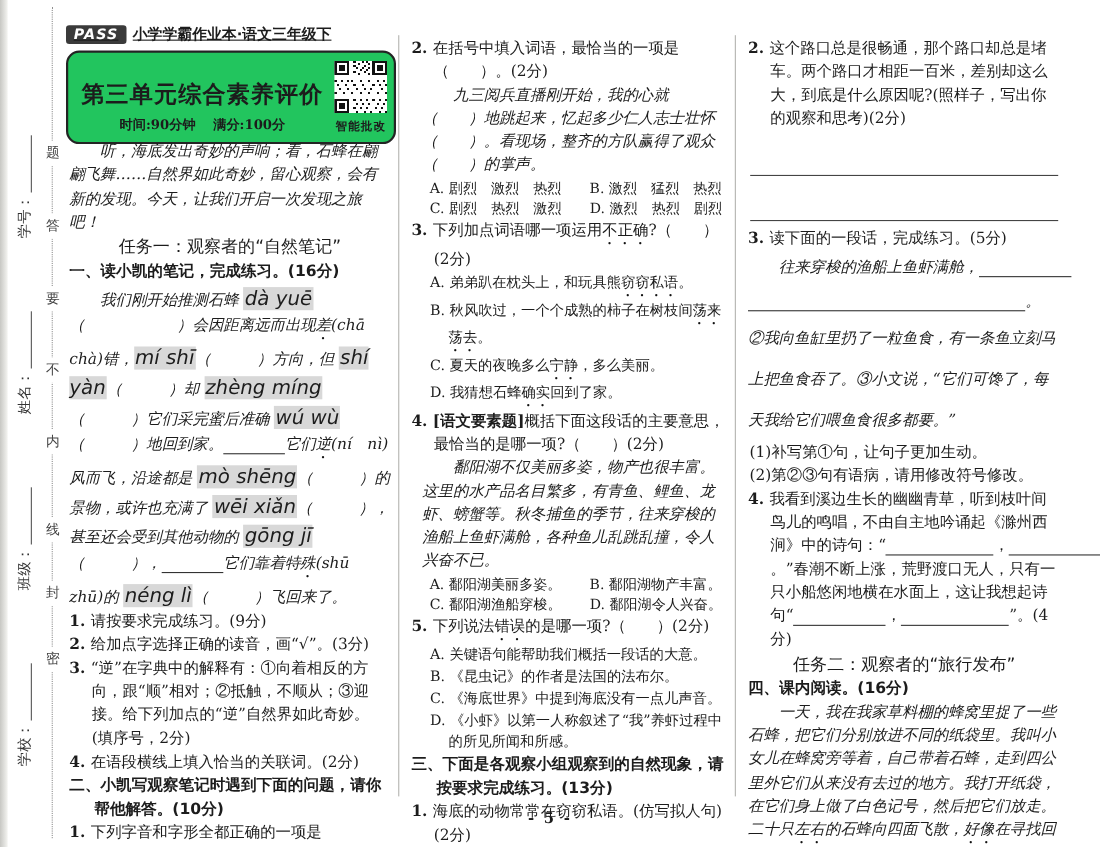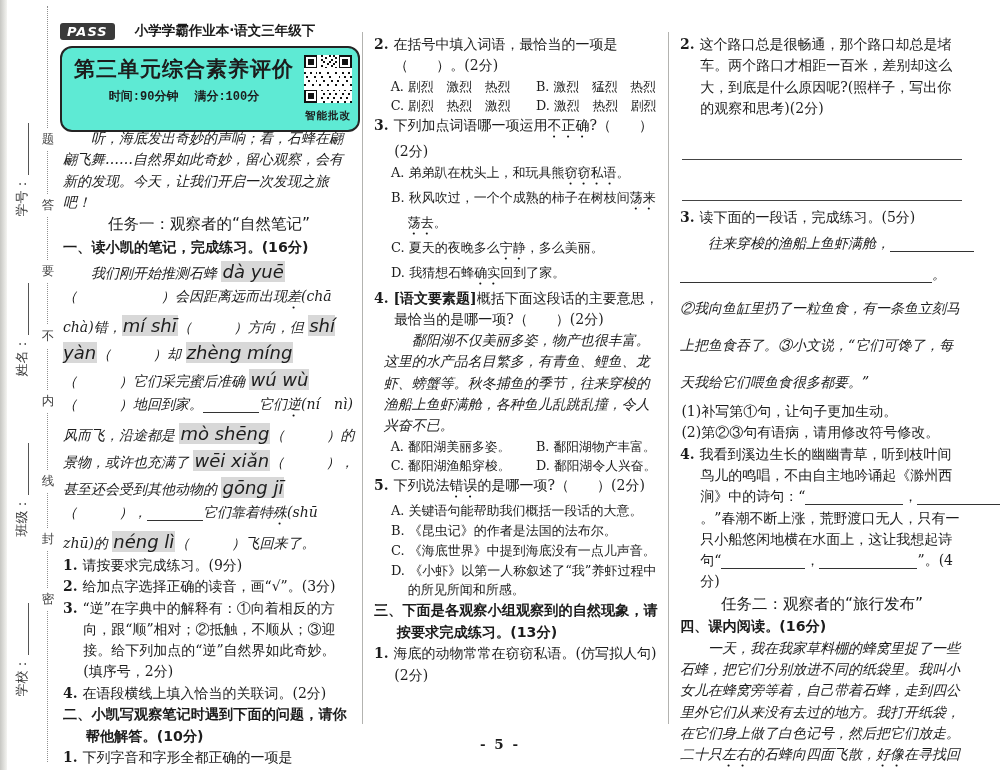--- a/index.html
+++ b/index.html
@@ -10,26 +10,26 @@
   
   .seal-line{position:absolute;left:47px;top:6px;height:756px;border-left:1px dotted #8f8f8f;}
   .seal-char{position:absolute;left:41px;width:14px;font-size:12.5px;background:#fff;padding:3px 0;
     text-align:center;color:#444;}
   .side-label{position:absolute;left:-38px;width:120px;height:20px;transform:rotate(-90deg);
     font-family:"DejaVu Sans","Liberation Sans",sans-serif;font-size:13px;color:#333;
     display:flex;align-items:center;justify-content:center;gap:2px;white-space:nowrap;}
   .wline{display:inline-block;width:52px;border-bottom:1px solid #555;height:12px;}
   
   .hd{position:absolute;left:60px;top:22px;width:300px;}
-  .brand{display:flex;align-items:center;gap:20px;font-size:13.5px;font-weight:bold;
-    font-family:"DejaVu Sans","Liberation Sans",sans-serif;}
+  .brand{display:flex;align-items:center;gap:6px;font-size:13.5px;font-weight:bold;
+    font-family:"DejaVu Sans","Liberation Sans",sans-serif;text-decoration:underline;}
   .logo{background:#3a3a3a;color:#fff;font-style:italic;padding:1px 7px;border-radius:3px;
     letter-spacing:1px;font-size:13px;}
-  .titlebox{margin-top:6px;border:2.5px solid #242424;border-radius:12px;background:#5eead4;
-    padding:7px 8px 7px 12px;display:flex;align-items:flex-start;gap:8px;position:relative;font-family:Liberation Mono, monospace;}
+  .titlebox{margin-top:6px;border:2.5px solid #242424;border-radius:12px;background:#22c55e;
+    padding:7px 8px 7px 12px;display:flex;align-items:flex-end;gap:8px;position:relative;}
   .tb-main{flex:1;text-align:center;}
   .tb-title{font-size:21px;font-weight:bold;letter-spacing:1px;white-space:nowrap;}
   .tb-meta{font-size:12px;font-weight:bold;display:flex;gap:16px;justify-content:center;margin-top:5px;}
   .tb-qr{width:52px;text-align:center;flex:0 0 auto;}
   .qr-cap{font-size:10.5px;font-weight:bold;margin-top:1px;letter-spacing:1px;}
   
   .divider{position:absolute;top:32px;height:692px;border-left:1px solid #b3b3b0;}
   .d1{left:362px;} .d2{left:668px;}
   .col{position:absolute;font-size:14px;line-height:1.52;}
   .col1{left:63px;top:128px;width:292px;}
@@ -136,20 +136,21 @@
     <p class="q"><span class="b">3. </span><span>“逆”在字典中的解释有：①向着相反的方向，跟“顺”相对；②抵触，不顺从；③迎接。给下列加点的“逆”自然界如此奇妙。(填序号，2分)</span></p>
     <p class="q"><span class="b">4. </span><span>在语段横线上填入恰当的关联词。(2分)</span></p>
     <p class="sec-title">二、小凯写观察笔记时遇到下面的问题，请你帮他解答。(10分)</p>
     <p class="q"><span class="b">1. </span><span>下列字音和字形全都正确的一项是（　　）。(2分)</span></p>
     <p class="optrow"><span>A. 伸</span><span class="dot">缩</span><span>(shuō)　肌肉　　B. </span><span class="dot">搏</span><span>斗(bó)　免废</span></p>
     <p class="optrow"></p>
   </section>
 
   <section class="col col2">
     <p class="q"><span class="b">2. </span><span>在括号中填入词语，最恰当的一项是（　　）。(2分)</span></p>
+    <p class="kai ind2" style="padding-left:0.7em">九三阅兵直播刚开始，我的心就（　　）地跳起来，忆起多少仁人志士壮怀（　　）。看现场，整齐的方队赢得了观众（　　）的掌声。</p>
     <p class="optrow">A. 剧烈　激烈　热烈　　B. 激烈　猛烈　热烈</p>
     <p class="optrow">C. 剧烈　热烈　激烈　　D. 激烈　热烈　剧烈</p>
     <p class="q"><span class="b">3. </span><span>下列加点词语哪一项运用</span><span class="dot">不正确</span><span>?（　　）(2分)</span></p>
     <p class="opt"><span>A. 弟弟趴在枕头上，和玩具熊</span><span class="dot">窃窃私语</span><span>。</span></p>
     <p class="opt"><span>B. 秋风吹过，一个个成熟的柿子在树枝间</span><span class="dot">荡来荡去</span><span>。</span></p>
     <p class="opt"><span>C. 夏天的夜晚多么</span><span class="dot">宁静</span><span>，多么美丽。</span></p>
     <p class="opt"><span>D. 我猜想石蜂</span><span class="dot">确实</span><span>回到了家。</span></p>
     <p class="q"><span class="b">4. </span><span class="b">[语文要素题]</span><span>概括下面这段话的主要意思，最恰当的是哪一项?（　　）(2分)</span></p>
     <p class="kai ind2" style="padding-left:0.7em">鄱阳湖不仅美丽多姿，物产也很丰富。这里的水产品名目繁多，有青鱼、鲤鱼、龙虾、螃蟹等。秋冬捕鱼的季节，往来穿梭的渔船上鱼虾满舱，各种鱼儿乱跳乱撞，令人兴奋不已。</p>
     <p class="optrow">A. 鄱阳湖美丽多姿。　　B. 鄱阳湖物产丰富。</p>

